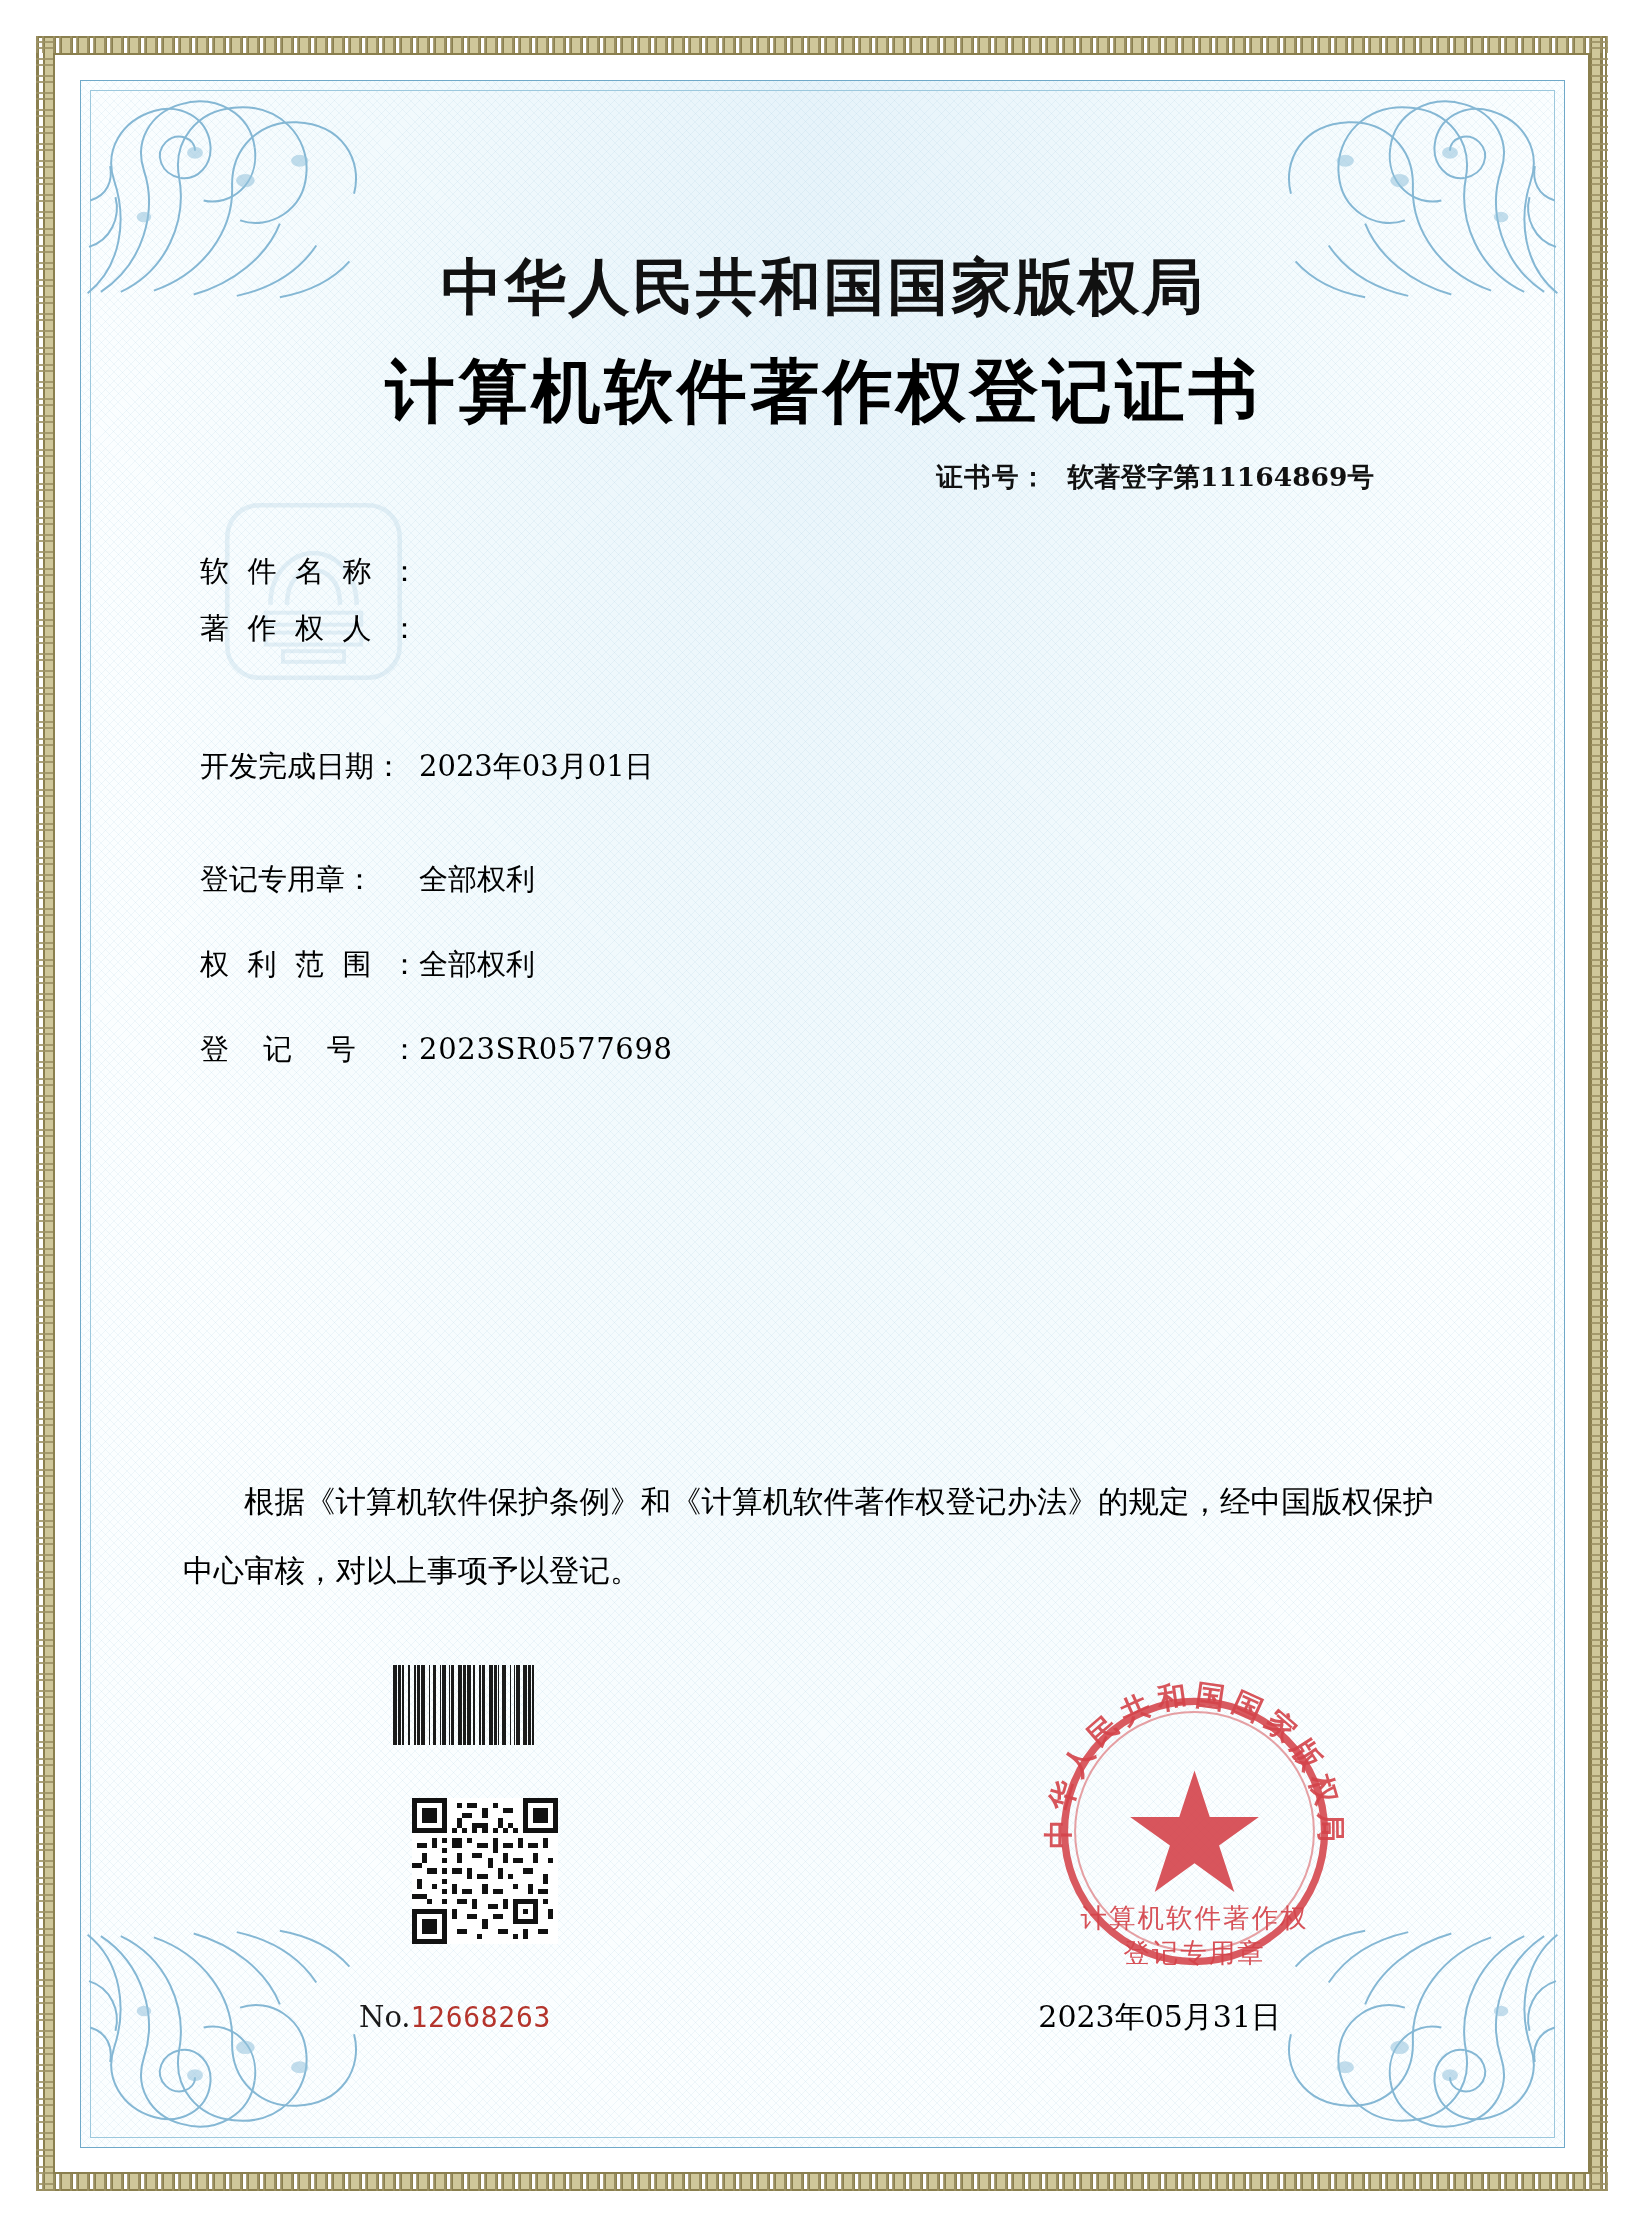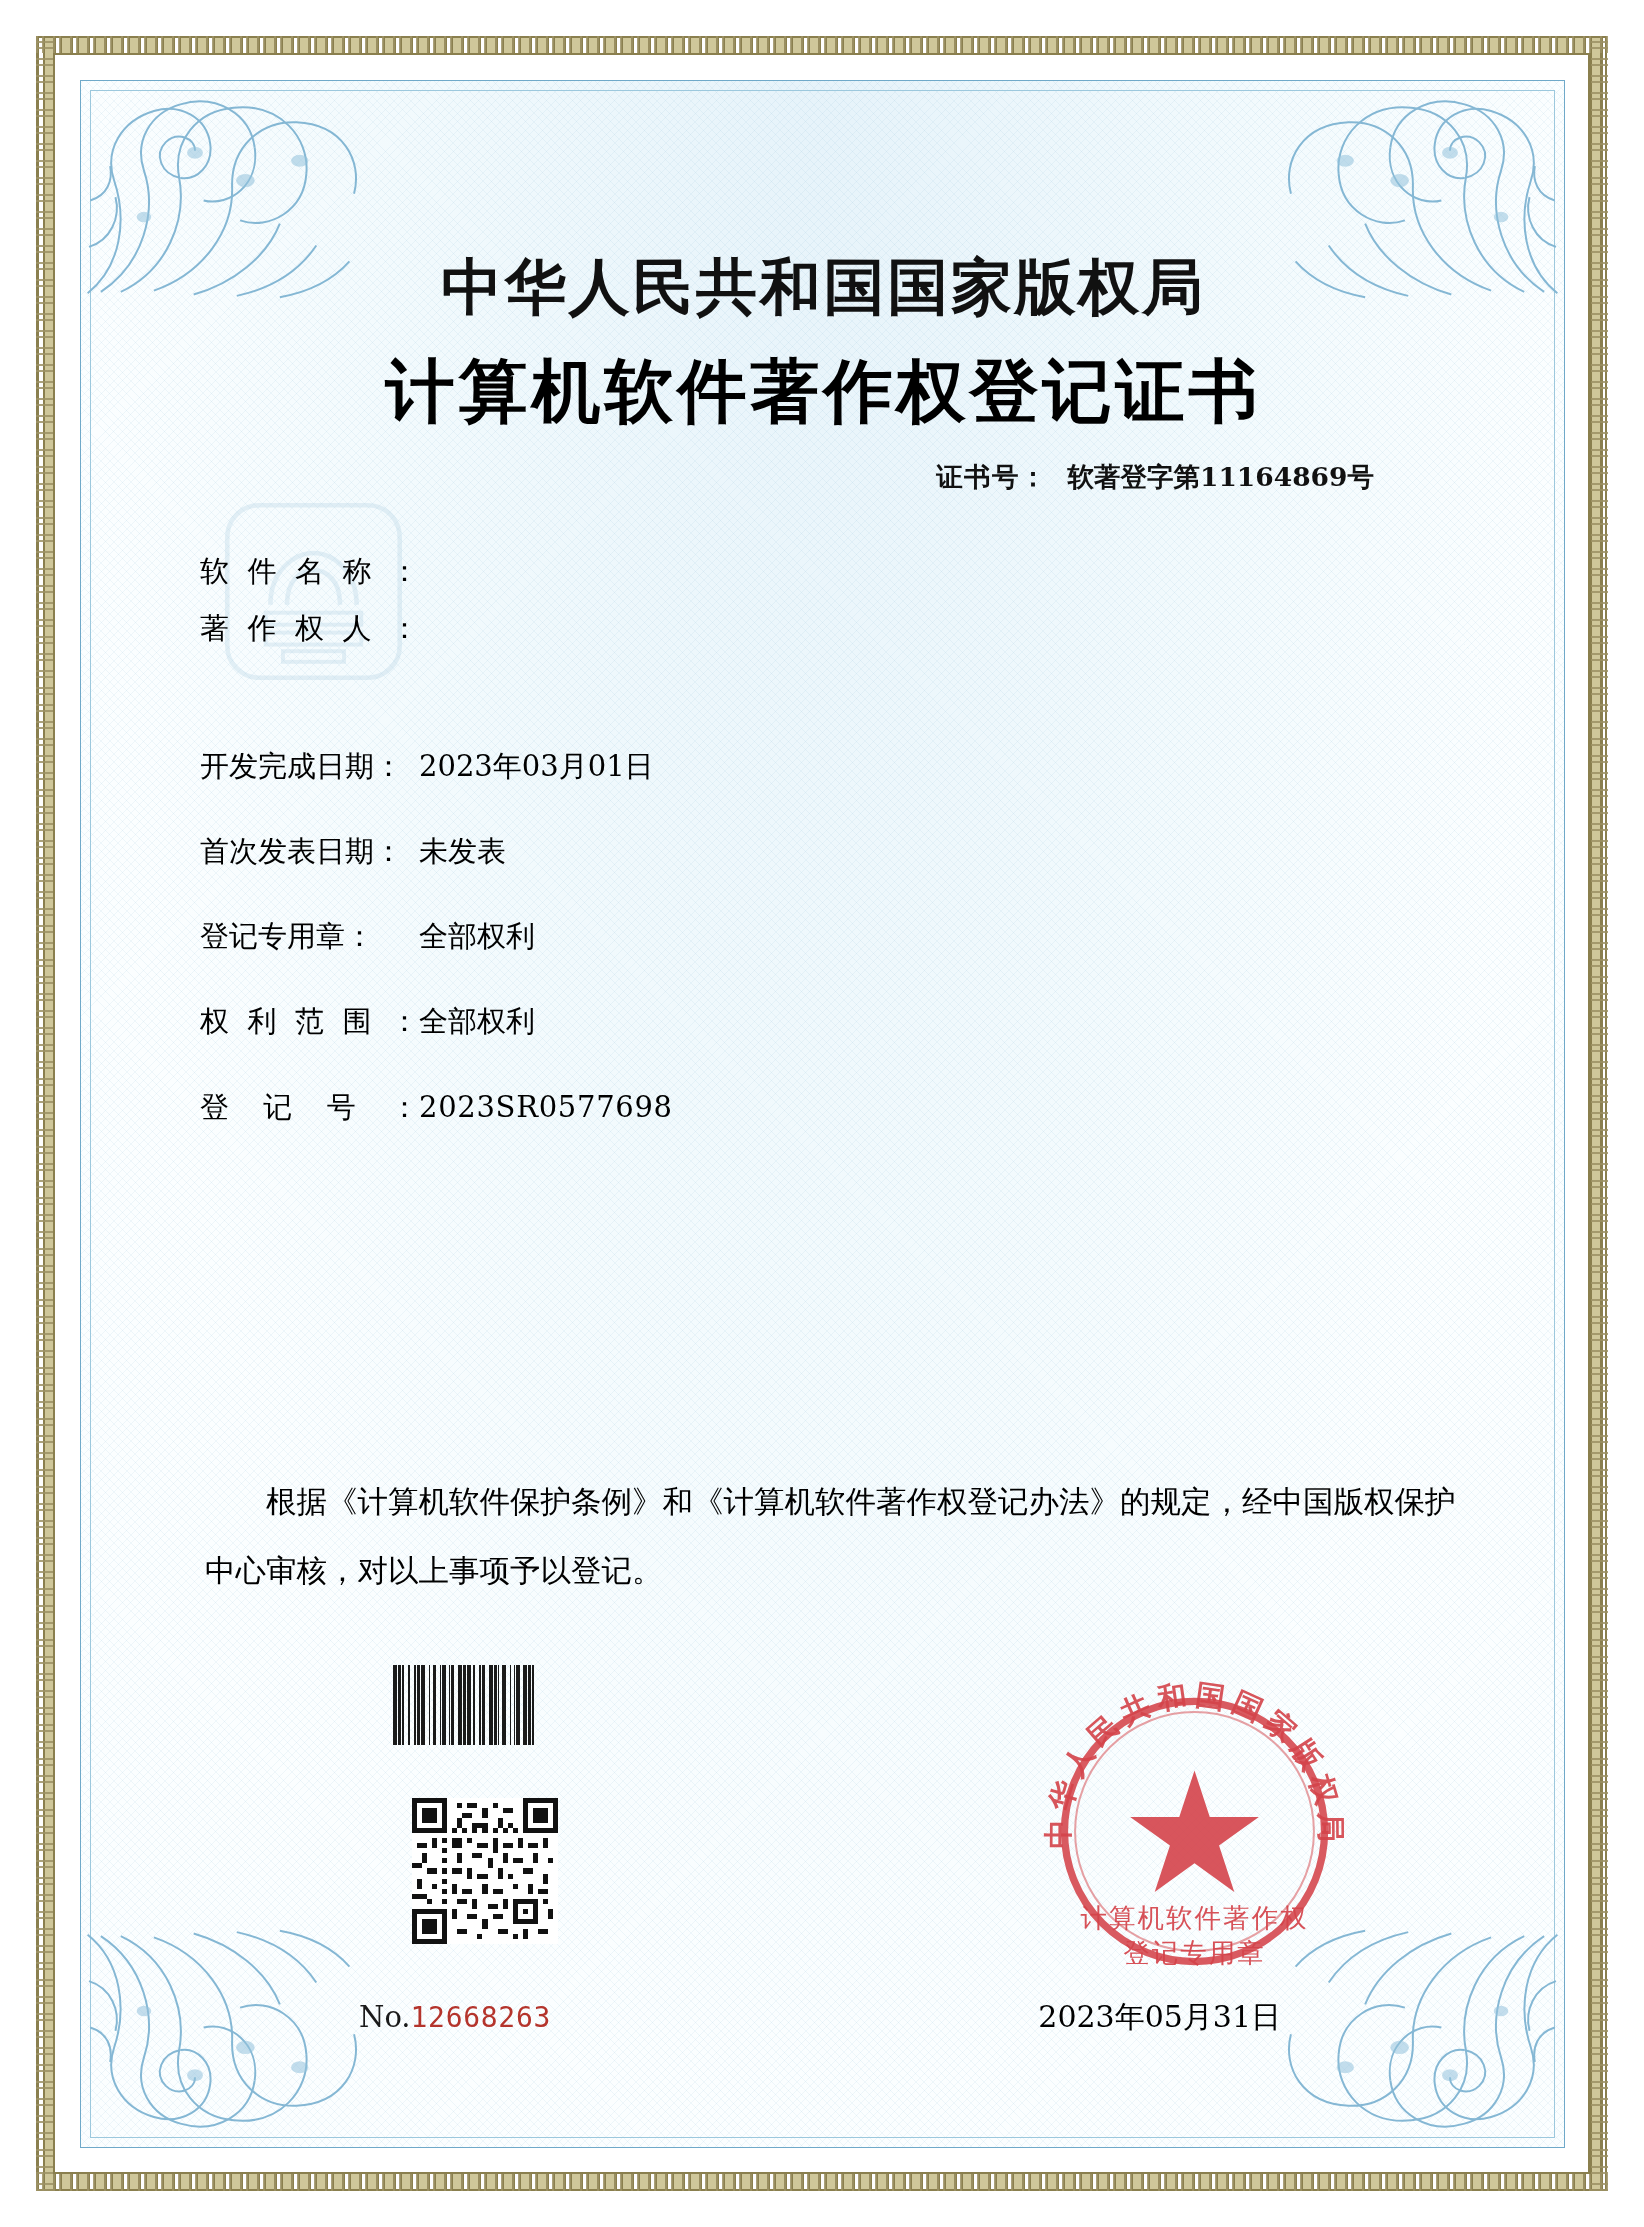--- a/index.html
+++ b/index.html
@@ -221,21 +221,21 @@
   .row .value.mono {
     font-family: "DejaVu Serif", "Liberation Serif", serif;
     letter-spacing: 0.7px;
   }
   .gap-lg { height: 80px; }
   .gap-md { height: 28px; }
 
   
   .statement {
     position: absolute;
-    left: 124px;
+    left: 102px;
     top: 1386px;
     width: 1260px;
     font-size: 30.5px;
     line-height: 69px;
     color: #000000;
     font-family: "DejaVu Serif", "Liberation Serif", serif;
     text-indent: 61px;
   }
 
   
@@ -452,24 +452,20 @@
 
         <div class="gap-lg"></div>
 
         <div class="row">
           <div class="label">开发完成日期：</div>
           <div class="value">2023年03月01日</div>
         </div>
 
         <div class="gap-md"></div>
 
-        <div class="row">
-          <div class="label">首次发表日期：</div>
-          <div class="value">未发表</div>
-        </div>
 
         <div class="gap-md"></div>
 
         <div class="row">
           <div class="label">登记专用章：</div>
           <div class="value">全部权利</div>
         </div>
 
         <div class="gap-md"></div>
 

